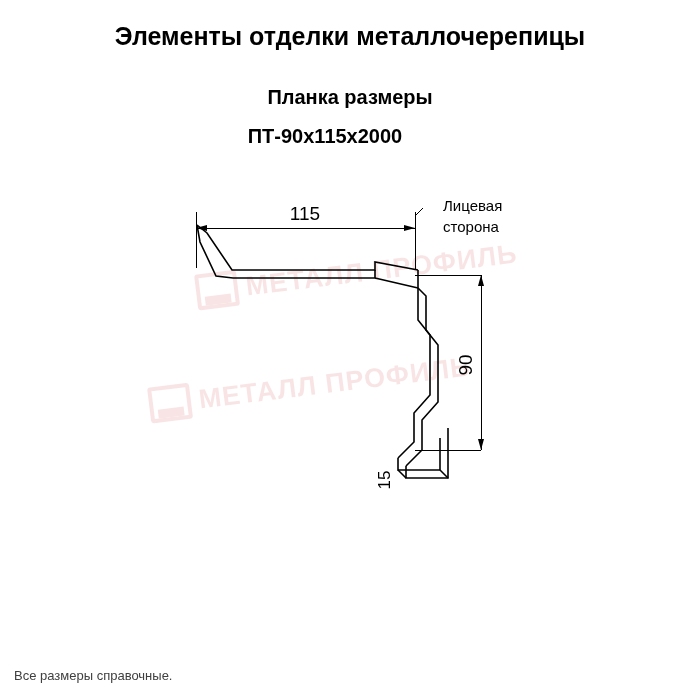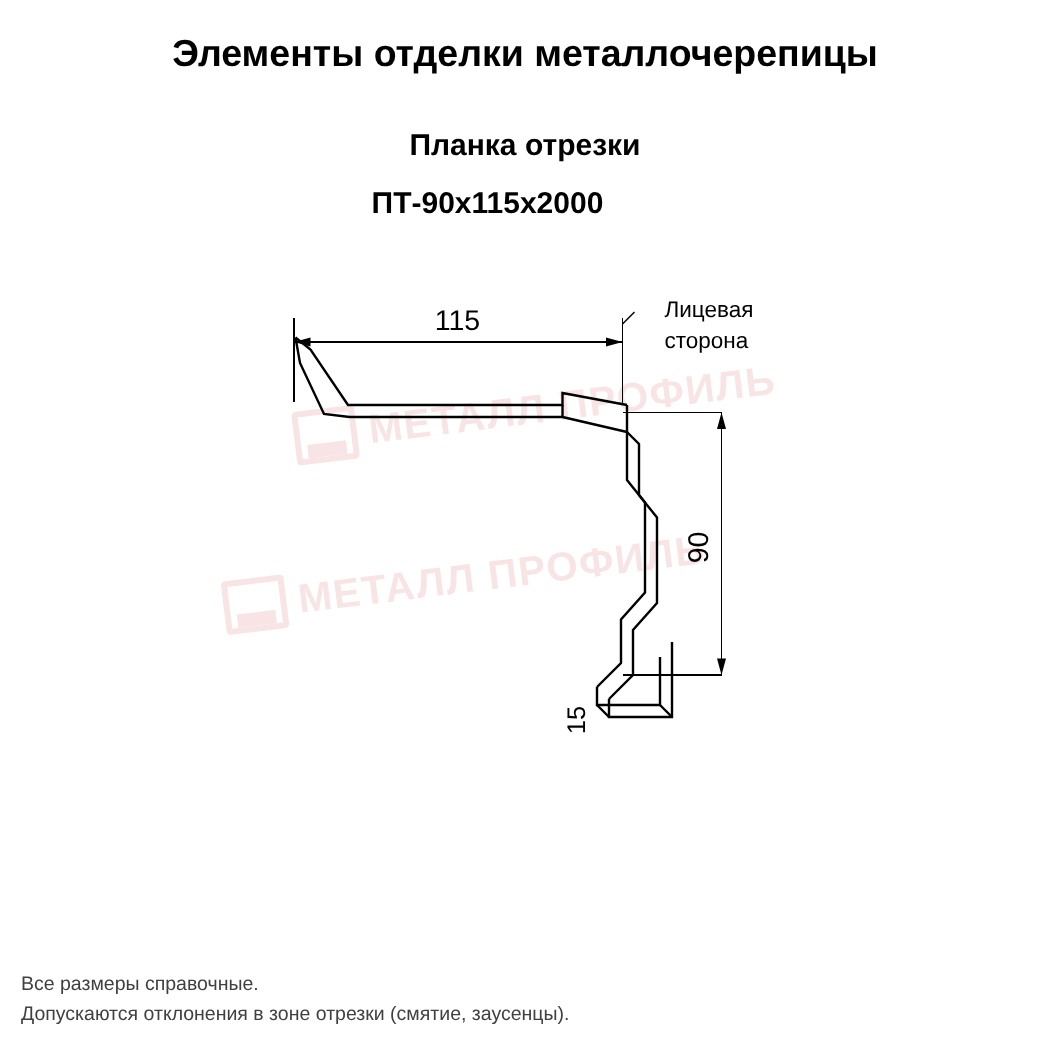--- a/index.html
+++ b/index.html
@@ -121,21 +121,21 @@
   </div>
 
   <div class="wm" style="left:148px; top:368px; transform:rotate(-7deg);">
     <div class="wm-row">
       <span class="wm-box"></span>
       <span class="wm-text">МЕТАЛЛ ПРОФИЛЬ</span>
     </div>
   </div>
 
   <div class="title">Элементы отделки металлочерепицы</div>
-  <div class="subtitle">Планка отрезки</div>
+  <div class="subtitle">Планка размеры</div>
   <div class="code">ПТ-90х115х2000</div>
 
   <div class="drawing">
     <svg width="700" height="400" viewBox="0 0 700 400" xmlns="http://www.w3.org/2000/svg">
 
       <g stroke="#000000" stroke-width="1" fill="none" shape-rendering="crispEdges">
 
         <line x1="196" y1="42" x2="196" y2="98"></line>
 
         <line x1="415" y1="42" x2="415" y2="92"></line>
@@ -182,16 +182,15 @@
       <text x="0" y="0" font-size="19" text-anchor="middle" transform="translate(472,195) rotate(-90)">90</text>
       <text x="0" y="0" font-size="17" text-anchor="middle" transform="translate(390,310) rotate(-90)">15</text>
 
       <text x="443" y="41" font-size="15" text-anchor="start">Лицевая</text>
       <text x="443" y="62" font-size="15" text-anchor="start">сторона</text>
     </svg>
   </div>
 
   <div class="footer">
     <div>Все размеры справочные.</div>
-    <div>Допускаются отклонения в зоне отрезки (смятие, заусенцы).</div>
   </div>
 
 </div>
 
 </body></html>

